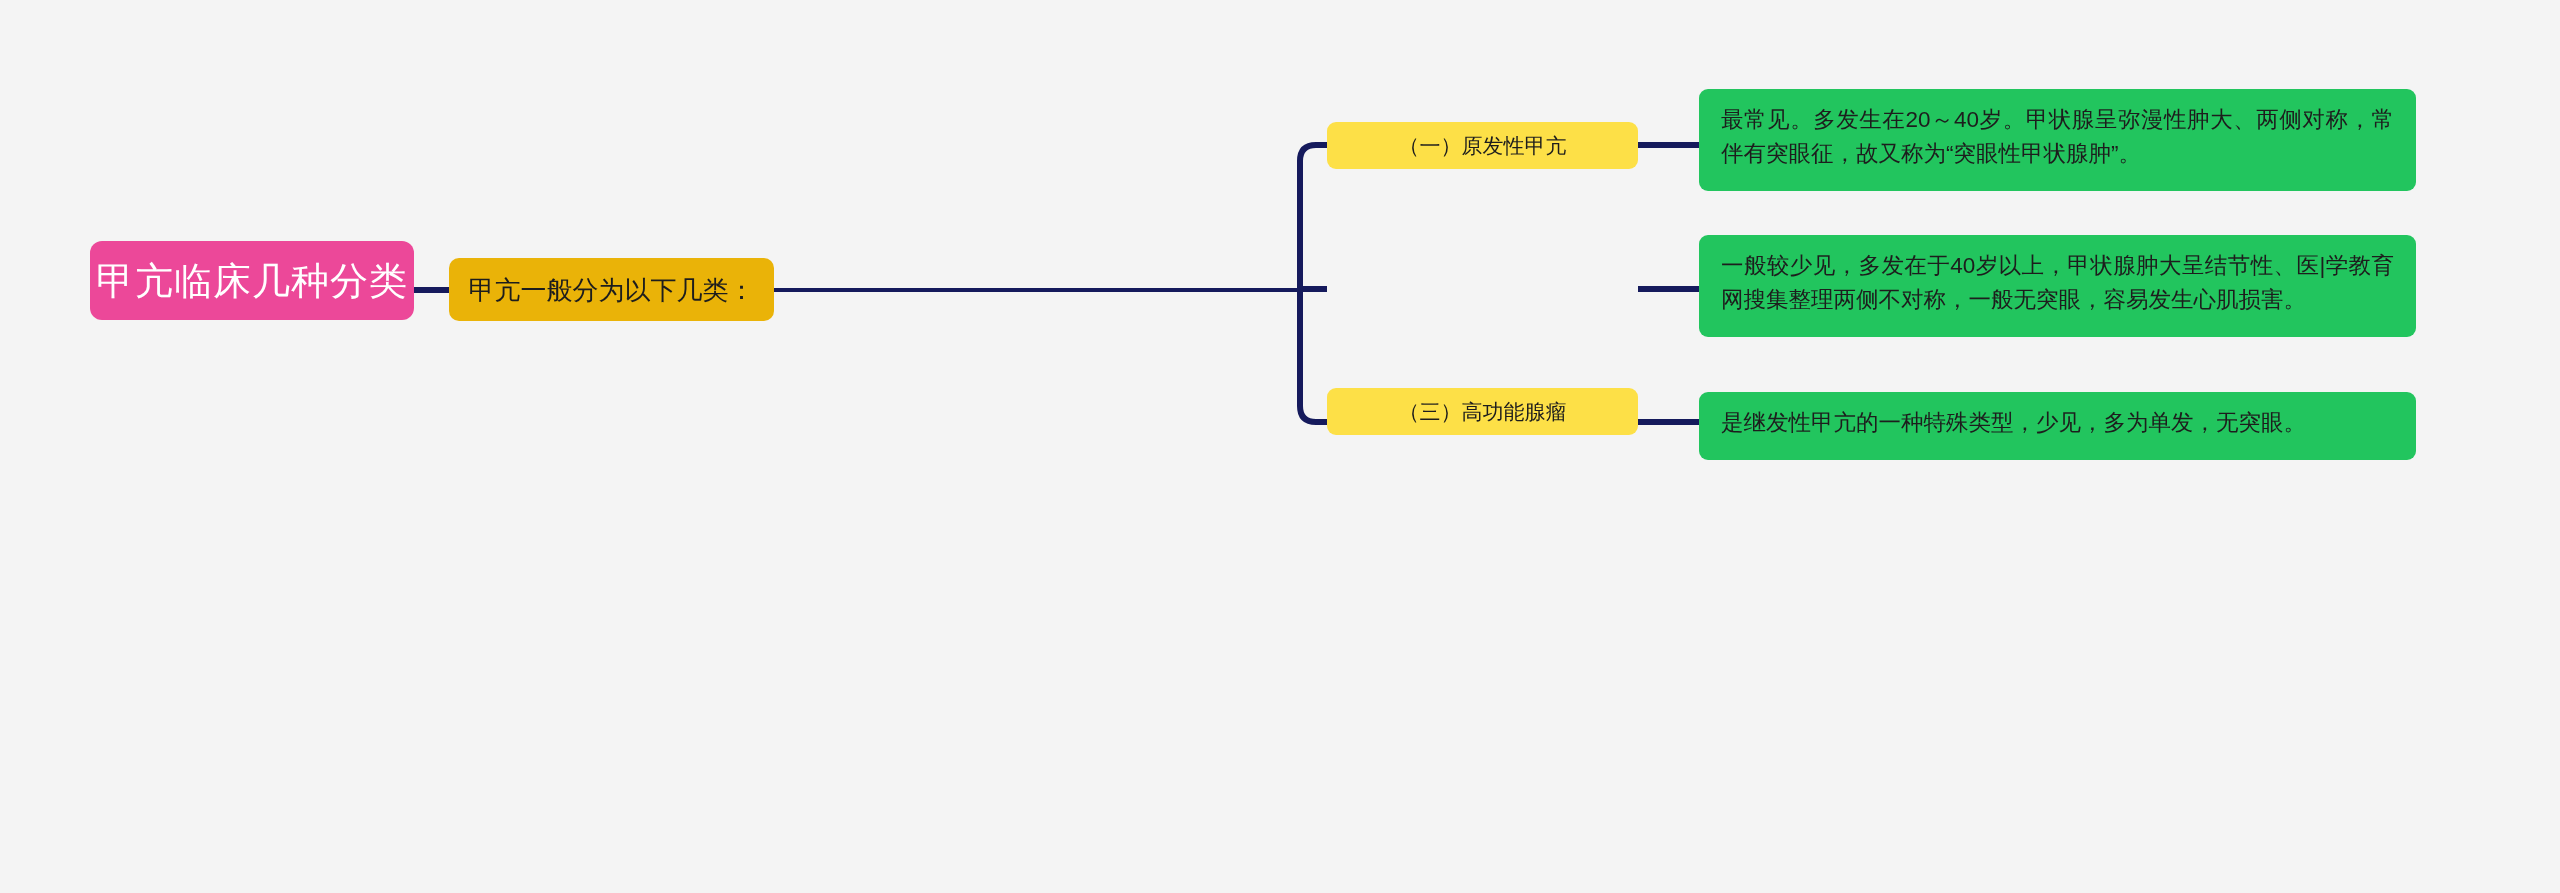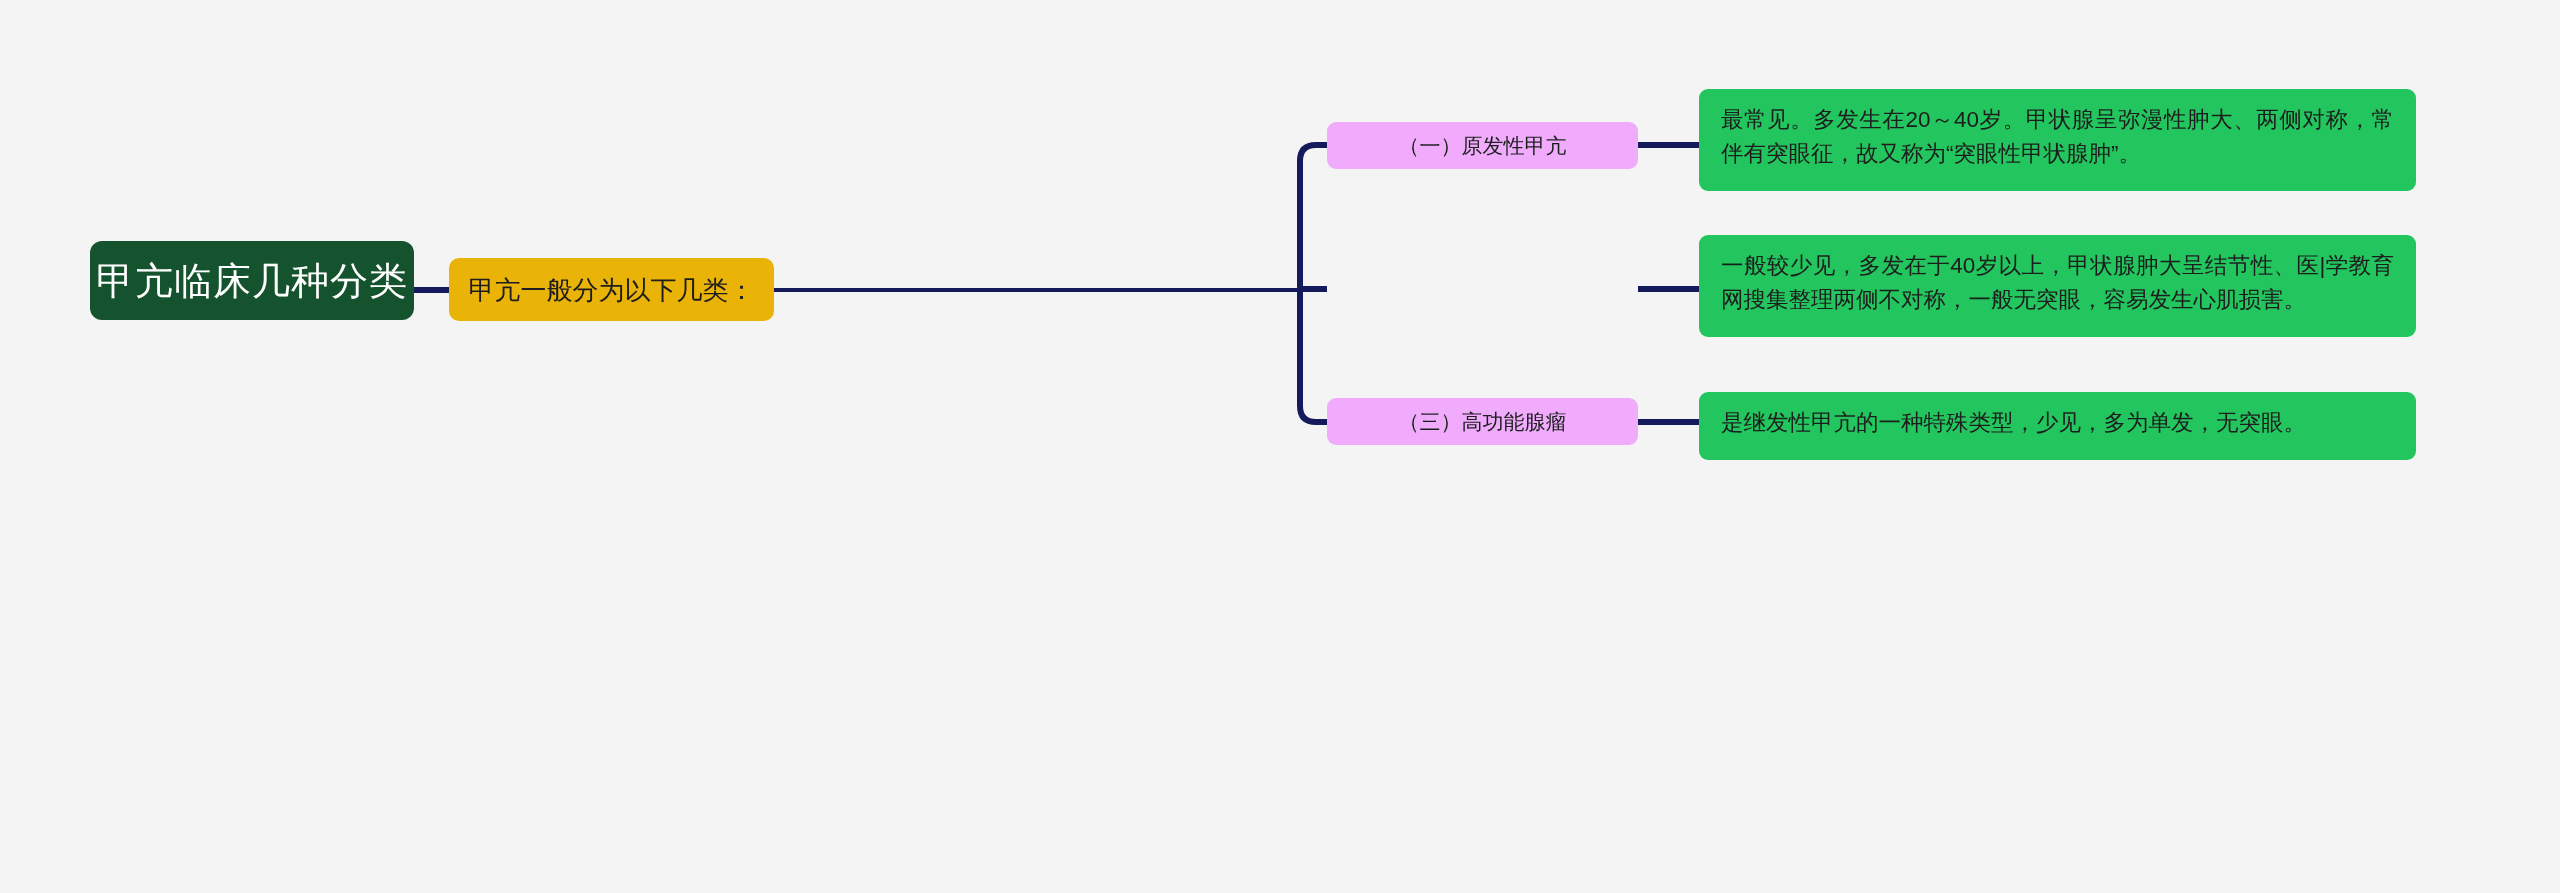--- a/index.html
+++ b/index.html
@@ -31,21 +31,21 @@
     pointer-events: none;
   }
 
   
   .root-node {
     position: absolute;
     left: 90px;
     top: 241px;
     width: 324px;
     height: 79px;
-    background: #14532d;
+    background: #ec4899;
     border-radius: 12px;
     display: flex;
     align-items: center;
     justify-content: center;
     box-sizing: border-box;
     padding: 0 18px;
   }
   .root-node .label {
     color: #ffffff;
     font-size: 38px;
@@ -75,37 +75,37 @@
     line-height: 1;
     white-space: nowrap;
   }
 
   
   .branch-node {
     position: absolute;
     left: 1327px;
     width: 311px;
     height: 47px;
-    background: #f0abfc;
+    background: #fde047;
     border-radius: 9px;
     display: flex;
     align-items: center;
     justify-content: center;
     box-sizing: border-box;
     padding: 0 12px;
   }
   .branch-node .label {
     color: #1d1d1d;
     font-size: 21px;
     line-height: 1;
     white-space: nowrap;
   }
   #branch-0 { top: 122px; }
   #branch-1 { top: 265px; }
-  #branch-2 { top: 398px; }
+  #branch-2 { top: 388px; }
 
   
   .desc-node {
     position: absolute;
     left: 1699px;
     width: 717px;
     background: #22c55e;
     border-radius: 9px;
     box-sizing: border-box;
     padding: 14px 22px 16px 22px;

